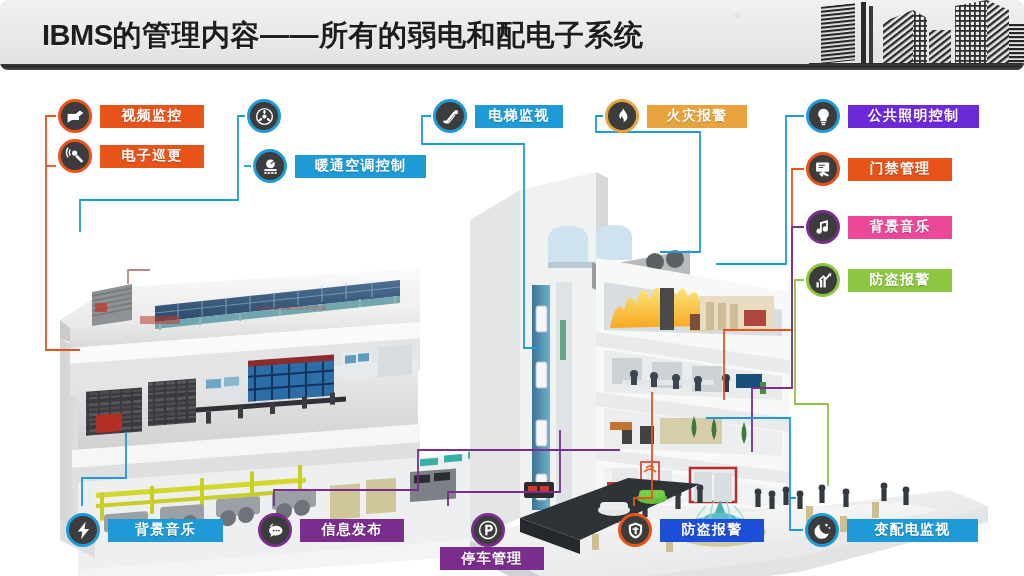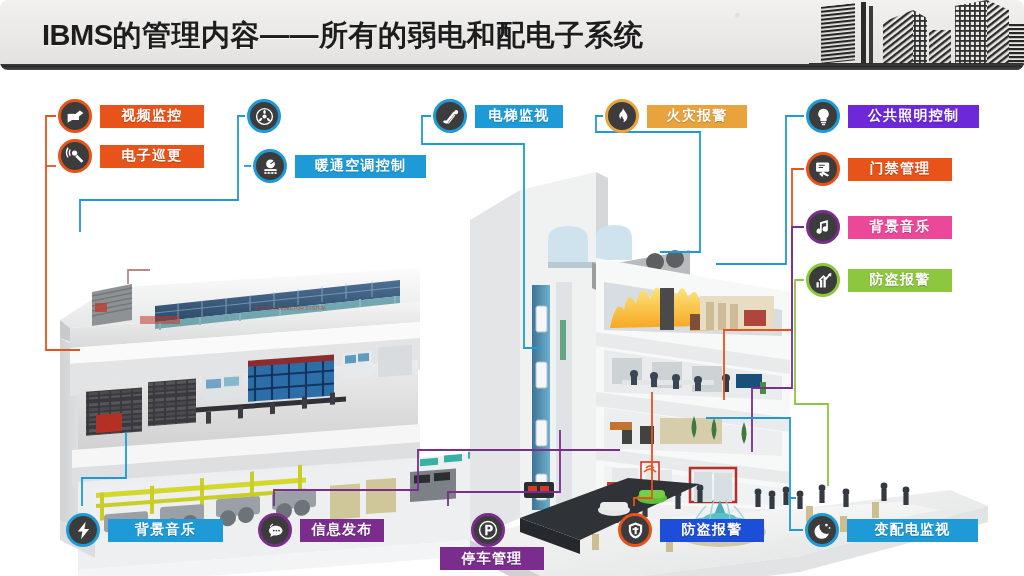--- a/index.html
+++ b/index.html
@@ -638,21 +638,21 @@
           <svg width="21" height="21" viewBox="0 0 24 24">
             <path fill="#fff" d="M12.6 6.5c4.1 0 7.4 2.5 7.4 5.6s-3.3 5.6-7.4 5.6c-.9 0-1.7-.1-2.5-.3L6 19.3l1-2.9c-1.5-1-2.4-2.5-2.4-4.3 0-3.1 3.3-5.6 8-5.6z"></path>
             <g fill="#3c3c3c">
               <circle cx="10" cy="12.1" r="1"></circle>
               <circle cx="13" cy="12.1" r="1"></circle>
               <circle cx="16" cy="12.1" r="1"></circle>
             </g>
             <path d="M6 8a7 7 0 0 1 3-3.4" stroke="#fff" stroke-width="1.3" fill="none"></path>
           </svg>
         </div>
-        <div class="chip" style="background: rgb(123, 45, 142); width: 84px;">信息发布</div>
+        <div class="chip" style="background: rgb(123, 45, 142); width: 104px;">信息发布</div>
       </div>
       <div class="node" style="left: 432px; top: 513px; flex-direction: column;">
         <div class="badge" style="border: 3px solid rgb(123, 45, 142);">
           <svg width="22" height="22" viewBox="0 0 24 24">
             <circle cx="12" cy="12" r="9.2" fill="none" stroke="#fff" stroke-width="1.6"></circle>
             <path fill="#fff" d="M9 6.4h4.3c2.5 0 4 1.4 4 3.6s-1.5 3.7-4 3.7h-1.8v3.9H9V6.4zm2.5 2v3h1.5c1 0 1.6-.6 1.6-1.5s-.6-1.5-1.6-1.5h-1.5z"></path>
           </svg>
         </div>
         <div class="chip" style="background: rgb(123, 45, 142); width: 104px;">停车管理</div>
       </div>

